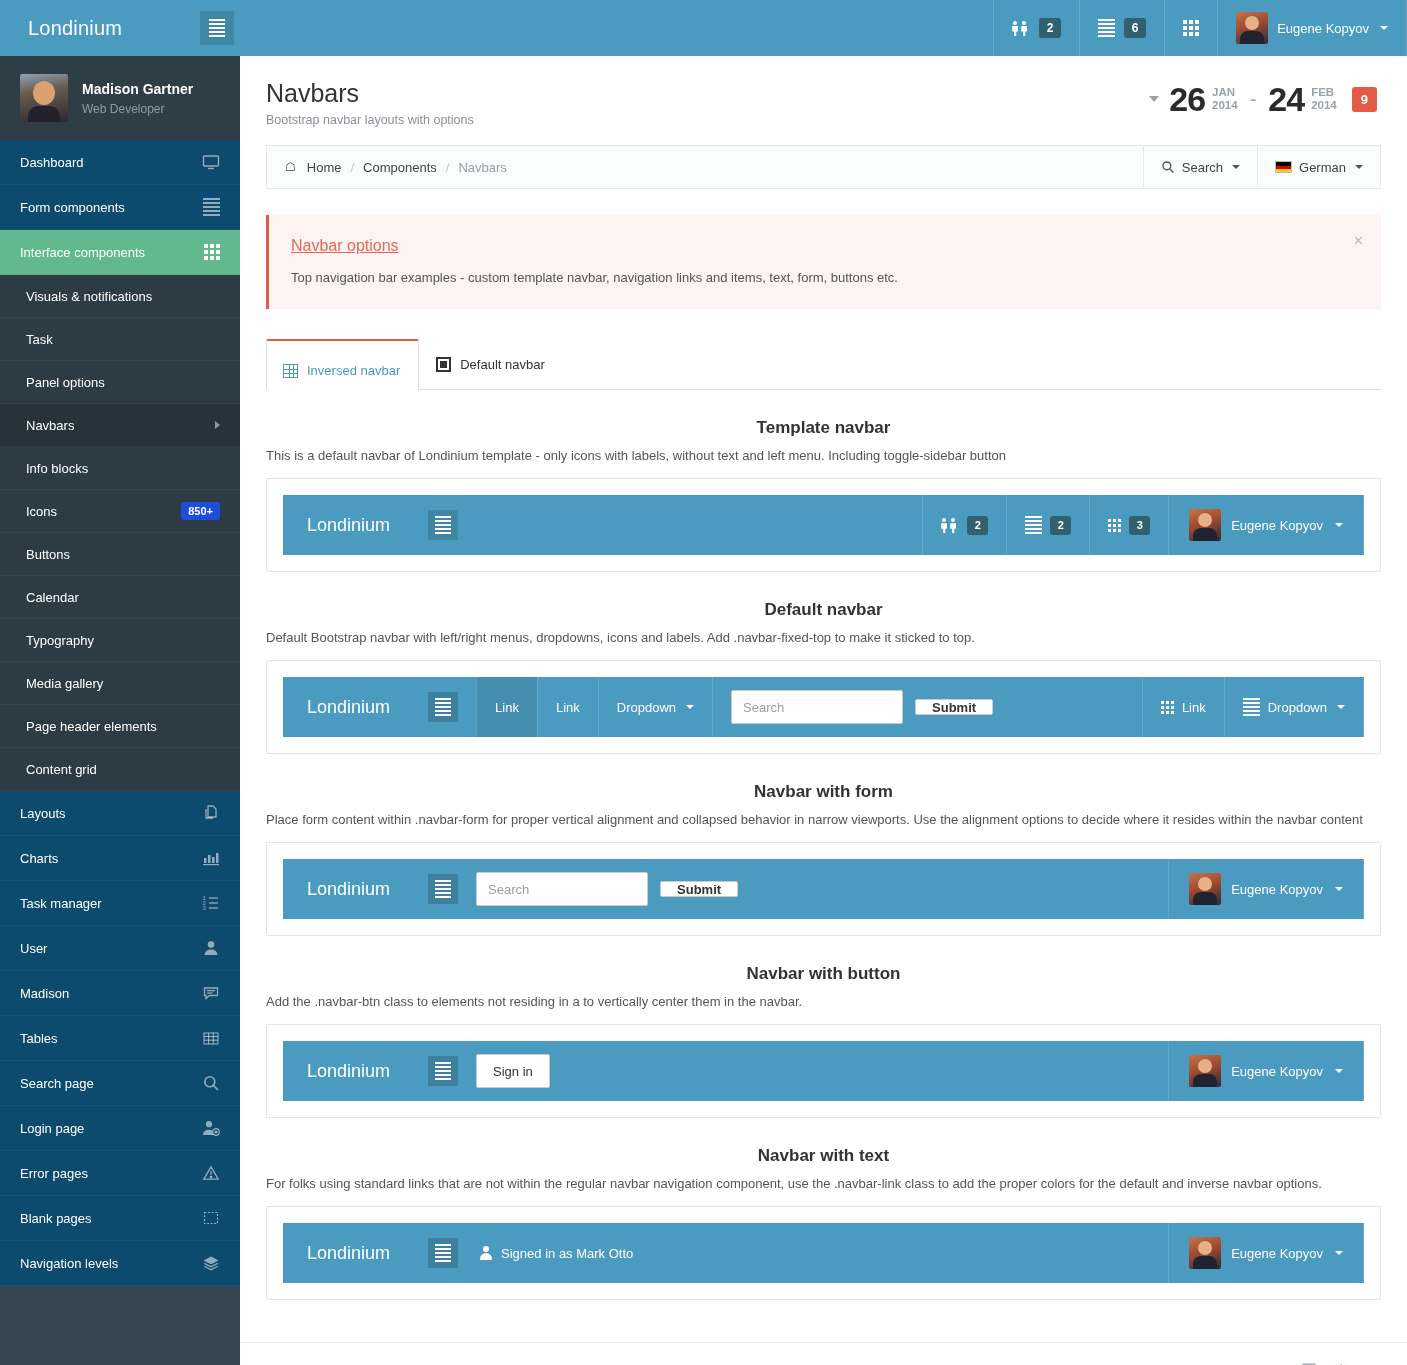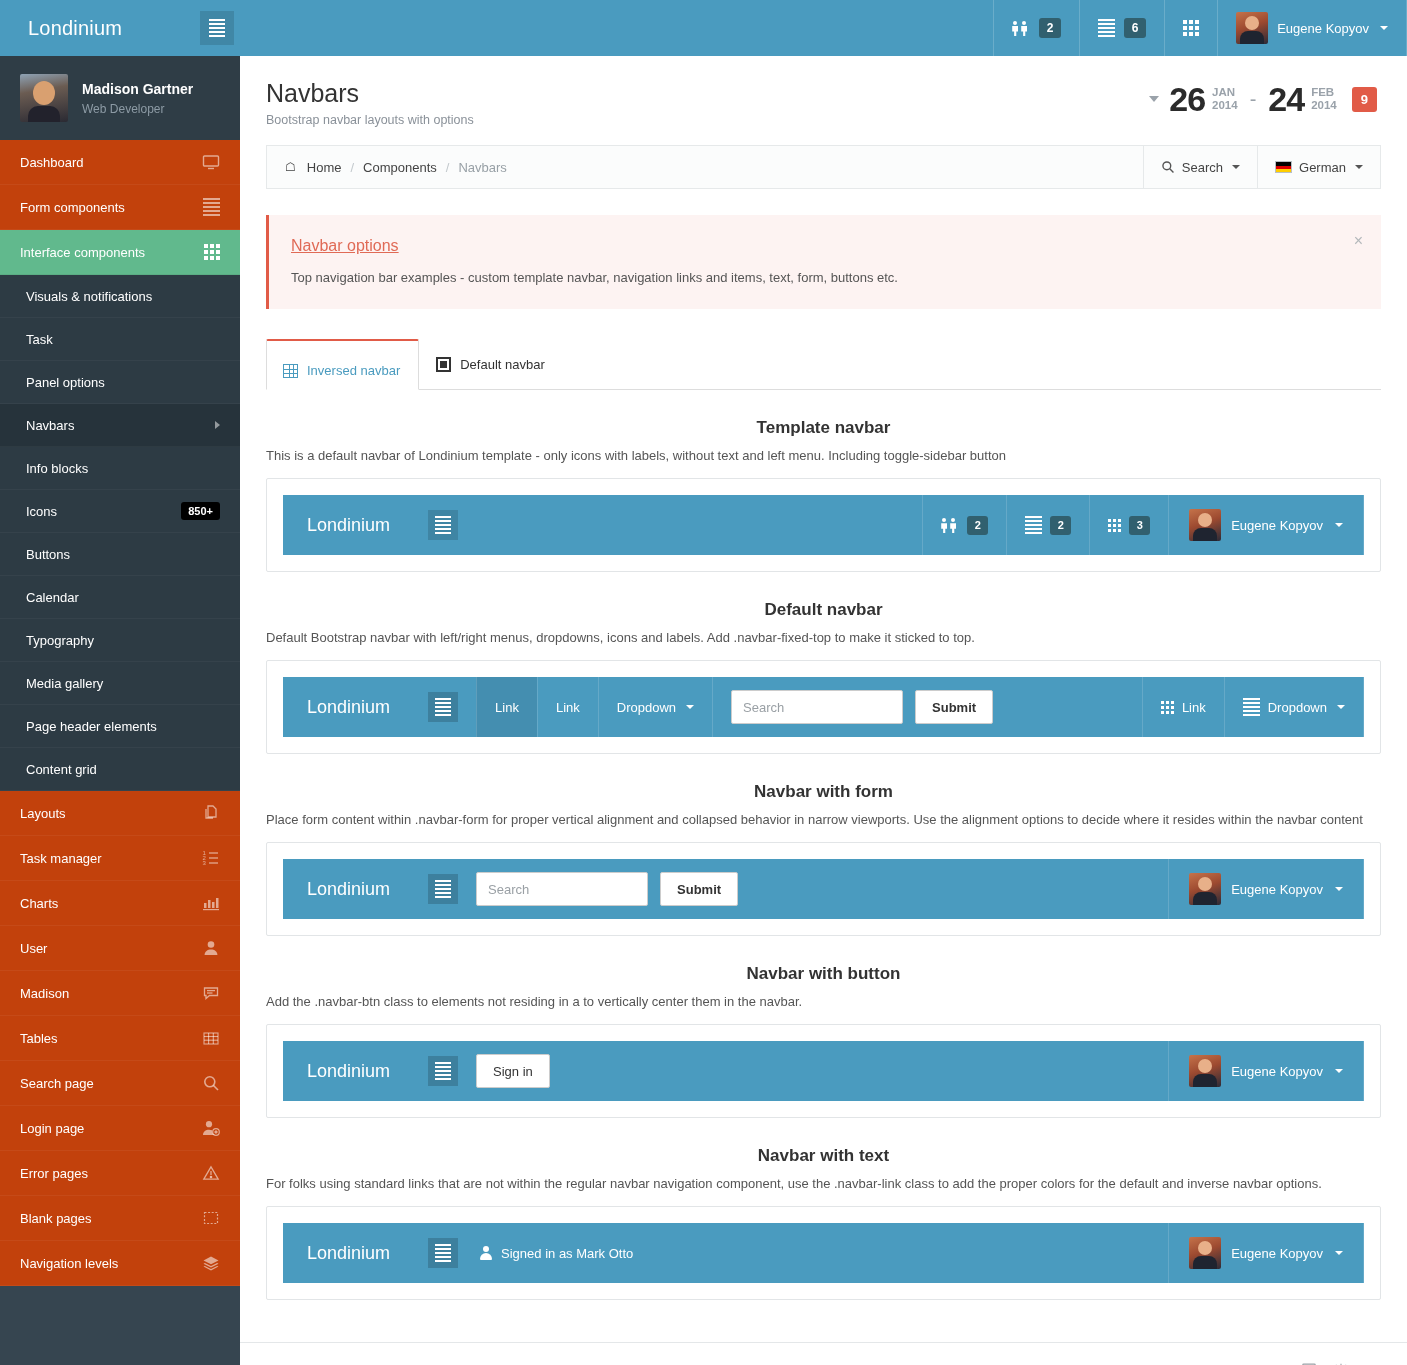--- a/index.html
+++ b/index.html
@@ -146,34 +146,34 @@
     display: flex; align-items: center; justify-content: space-between;
     padding: 0 20px;
     height: 45px;
     color: #fff;
     font-size: 13px;
     border-bottom: 1px solid rgba(255,255,255,0.05);
     cursor: pointer;
     position: relative;
   }
   .sb-item .lbl { font-weight: 400; }
-  .sb-item.lvl1 { background: #c2410c; }
+  .sb-item.lvl1 { background: #0c4a6e; }
   .sb-item.active-green { background: #61b98d; border-bottom-color: rgba(0,0,0,0.06); }
   .sb-sub { background: #2d3b44; }
   .sb-sub .sb-item {
     padding-left: 26px;
     background: #2d3b44;
     border-bottom: 1px solid rgba(255,255,255,0.04);
     height: 43px;
   }
   .sb-sub .sb-item.current { background: #273views; }
   .sb-sub .sb-item.current { background: #26333b; }
   .sb-icon { color: rgba(255,255,255,0.55); display: flex; align-items: center; }
   .badge-red {
-    background: #000000; color: #fff; border-radius: 3px;
+    background: #1d4ed8; color: #fff; border-radius: 3px;
     font-size: 11px; font-weight: bold; padding: 3px 7px; line-height: 12px;
   }
   .chev-right {
     width: 0; height: 0;
     border-top: 4px solid transparent;
     border-bottom: 4px solid transparent;
     border-left: 5px solid rgba(255,255,255,0.5);
   }
 
   
@@ -328,21 +328,21 @@
   .nb-input {
     height: 34px; width: 172px;
     border: 1px solid #ccc; background: #fff;
     padding: 0 11px; font-size: 13px; color: #333;
     font-family: "Liberation Sans", sans-serif;
     border-radius: 2px;
     outline: none;
   }
   .nb-input::placeholder { color: #9aa0a5; }
   .nb-submit {
-    height: 34px; margin-left: 12px;
+    height: 16px; margin-left: 12px;
     background: #fff; border: 1px solid #ccc;
     padding: 0 16px; font-size: 13px; font-weight: bold; color: #333;
     border-radius: 2px; cursor: pointer;
     font-family: "Liberation Sans", sans-serif;
   }
   .nb-btn {
     height: 34px; align-self: center; margin-left: 18px;
     background: #fff; border: 1px solid #ccc;
     padding: 0 16px; font-size: 13px; color: #333;
     border-radius: 2px; cursor: pointer;
@@ -535,41 +535,41 @@
     <div class="sb-item lvl1">
       <span class="lbl">Layouts</span>
       <span class="sb-icon">
         <svg class="ico" viewBox="0 0 18 18" fill="none" stroke="currentColor" stroke-width="1.3">
             <path d="M6 2h5l3 3v8H6z"></path>
             <path d="M4 5v9h7"></path>
           </svg>
       </span>
     </div>
     <div class="sb-item lvl1">
+      <span class="lbl">Charts</span>
+      <span class="sb-icon">
+        <svg class="ico" viewBox="0 0 18 18" fill="currentColor">
+            <rect x="2" y="9" width="2.5" height="5"></rect>
+            <rect x="6" y="6" width="2.5" height="8"></rect>
+            <rect x="10" y="8" width="2.5" height="6"></rect>
+            <rect x="14" y="4" width="2.5" height="10"></rect>
+            <rect x="1" y="15" width="16" height="1.2"></rect>
+          </svg>
+      </span>
+    </div>
+    <div class="sb-item lvl1">
       <span class="lbl">Task manager</span>
       <span class="sb-icon">
         <svg class="ico" viewBox="0 0 18 18" fill="none" stroke="currentColor" stroke-width="1.3">
             <line x1="7" y1="4" x2="16" y2="4"></line>
             <line x1="7" y1="9" x2="16" y2="9"></line>
             <line x1="7" y1="14" x2="16" y2="14"></line>
             <text x="0.5" y="6" font-size="6" fill="currentColor" stroke="none">1</text>
             <text x="0.5" y="11" font-size="6" fill="currentColor" stroke="none">2</text>
             <text x="0.5" y="16" font-size="6" fill="currentColor" stroke="none">3</text>
-          </svg>
-      </span>
-    </div>
-    <div class="sb-item lvl1">
-      <span class="lbl">Charts</span>
-      <span class="sb-icon">
-        <svg class="ico" viewBox="0 0 18 18" fill="currentColor">
-            <rect x="2" y="9" width="2.5" height="5"></rect>
-            <rect x="6" y="6" width="2.5" height="8"></rect>
-            <rect x="10" y="8" width="2.5" height="6"></rect>
-            <rect x="14" y="4" width="2.5" height="10"></rect>
-            <rect x="1" y="15" width="16" height="1.2"></rect>
           </svg>
       </span>
     </div>
     <div class="sb-item lvl1">
       <span class="lbl">User</span>
       <span class="sb-icon">
         <svg class="ico" viewBox="0 0 18 18" fill="currentColor">
             <circle cx="9" cy="5.5" r="3.3"></circle>
             <path d="M2.6 16c0-3.6 2.9-5.6 6.4-5.6s6.4 2 6.4 5.6z"></path>
           </svg>

